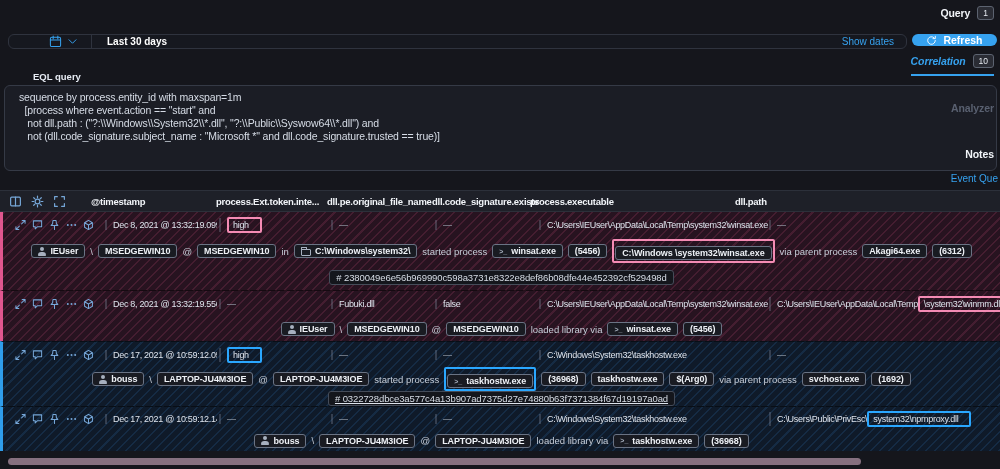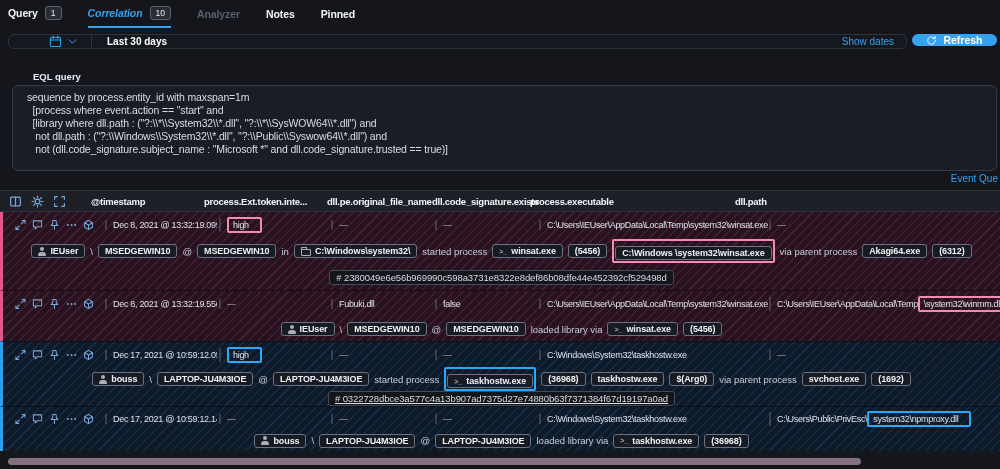--- a/index.html
+++ b/index.html
@@ -1,48 +1,48 @@
 <!DOCTYPE html>
 <html><head>
 <meta charset="utf-8">
 <style>
   * { margin:0; padding:0; box-sizing:border-box; }
   html,body { width:1000px; height:469px; overflow:hidden; }
   body { background:#15161c; font-family:"Liberation Sans","DejaVu Sans",sans-serif; color:#dde3ec; }
   svg { stroke:#76a7d8; fill:none; stroke-width:1.1; stroke-linecap:round; stroke-linejoin:round; }
 
   
-  .tabbar { display:flex; align-items:flex-end; gap:26px; padding:6px 0 0 8px; height:28px; }
+  .tabbar { display:flex; align-items:flex-end; gap:26px; padding:6px 6px 0 8px; height:28px;flex-direction:column; }
   .tab { display:inline-flex; align-items:center; gap:7px; padding-bottom:6px; border-bottom:2px solid transparent; cursor:pointer; }
   .tab .tlabel { font-size:10.5px; font-weight:bold; color:#f2f5f9; letter-spacing:-0.1px; }
   .tab.active { border-bottom-color:#36a2ef; }
   .tab.active .tlabel { color:#36a2ef;font-style:italic; }
   .tab.disabled .tlabel { color:#596070; }
   .badge { font-size:8.5px; color:#e6eaf0; background:#2a2c34; border:1px solid #5c6370; border-radius:3px; padding:1px 5px; line-height:1.2; }
 
   
   .datebar { display:flex; align-items:flex-start; margin:6px 3px 0 8px; height:30px; gap:5px; }
   .datebar .bar { flex:1; display:flex; align-items:center; background:#16181f; border:1px solid #2f333e; border-radius:6px; }
   .quick { display:flex; align-items:center; gap:6px; padding:0 14px 0 40px; height:100%; border-right:1px solid #2f333e; cursor:pointer; }
   .range { flex:1; padding-left:15px; font-size:10px; font-weight:bold; color:#ffffff; cursor:pointer; }
   .showdates { color:#36a2ef; font-size:10px; padding-right:12px; cursor:pointer; }
   .refresh { display:flex; align-items:center; justify-content:center; gap:6px; width:85px; background:#36a2ef; border:none; border-radius:6px; color:#fff; font-size:10.5px; font-weight:bold; font-family:inherit; cursor:pointer; }
   .refresh svg { stroke:#ffffff; }
 
   
   .eql-label { margin:7px 0 3px 9px; font-size:9.5px; font-weight:bold; color:#e6ebf3;padding-left:24px; }
-  .eql-box { margin:0 3px 0 12px; background:#1b1d25; border:1px solid #353a46; border-radius:6px; padding:5px 14px 6px; height:86px; }
+  .eql-box { margin:0 3px 0 4px; background:#1b1d25; border:1px solid #353a46; border-radius:6px; padding:5px 14px 6px; height:86px; }
   .qline { font-size:10.5px; line-height:13px; color:#d6dce6; white-space:pre; letter-spacing:-0.15px; }
   .event-query-link { text-align:right; padding-right:2px; margin-top:2px; height:14px; font-size:10px; color:#36a2ef; cursor:pointer; }
 
   
   .thead { position:relative; margin-top:3px; height:22px; background:#1e2028; border-top:1px solid #2c303a; border-bottom:1px solid #2c303a; }
   .htools { position:absolute; left:9px; top:4px; display:flex; gap:9px; }
   .hcol { position:absolute; top:5px; font-size:9.5px; font-weight:bold; color:#f2f5f9; letter-spacing:-0.25px; white-space:nowrap; }
-  .h-ts{left:91px} .h-int{left:204px} .h-fn{left:327px} .h-sig{left:432px} .h-exe{left:530px} .h-dll{left:735px}
+  .h-ts{left:91px} .h-int{left:216px} .h-fn{left:327px} .h-sig{left:432px} .h-exe{left:530px} .h-dll{left:735px}
 
   
   .events { margin:0; }
   .event { position:relative; border-left:3px solid; }
   .event + .event { border-top:1px solid rgba(0,0,0,0.45); }
   .ev-pink { border-left-color:#e0568e;
     background: repeating-linear-gradient(135deg, rgba(214,81,128,0.17) 0 1.5px, rgba(214,81,128,0) 1.5px 6.5px), #271320; }
   .ev-blue { border-left-color:#2f9dea;
     background: repeating-linear-gradient(135deg, rgba(54,140,220,0.15) 0 1.5px, rgba(54,140,220,0) 1.5px 6.5px), #0f1a29; }
 
@@ -126,21 +126,20 @@
         <path d="M11 6.5a4.5 4.5 0 1 1-1.55-3.4M11 1.5v2.8H8.2"></path>
       </svg>
     <span>Refresh</span>
   </button>
 </div>
 
 <div class="eql-label">EQL query</div>
 <div class="eql-box">
   <div class="qline">sequence by process.entity_id with maxspan=1m</div>
   <div class="qline">  [process where event.action == "start" and</div>
-  <div class="qline">  [library where dll.path : ("?:\\*\\System32\\*.dll", "?:\\*\\SysWOW64\\*.dll") and</div>
   <div class="qline">   not dll.path : ("?:\\Windows\\System32\\*.dll", "?:\\Public\\Syswow64\\*.dll") and</div>
   <div class="qline">   not (dll.code_signature.subject_name : "Microsoft *" and dll.code_signature.trusted == true)]</div>
 </div>
 <div class="event-query-link">Event Que</div>
 
 <div class="thead">
   <span class="htools">
     <svg width="13" height="13" viewBox="0 0 12 12">
         <rect x="1.5" y="2" width="9" height="8" rx="1"></rect>
         <path d="M6 2v8"></path>

